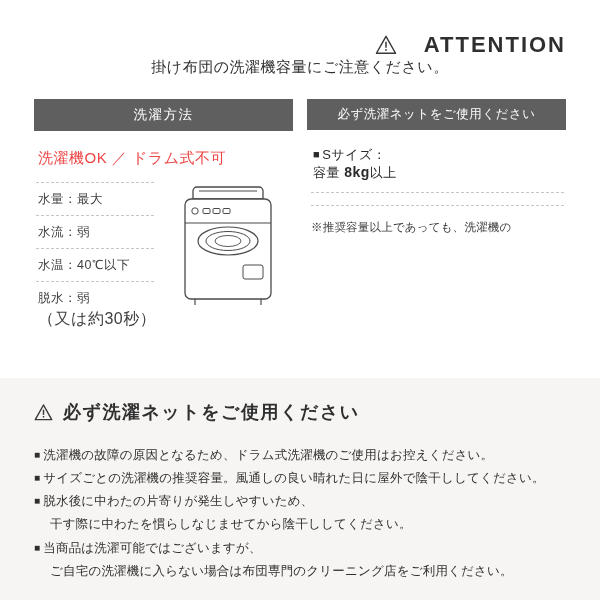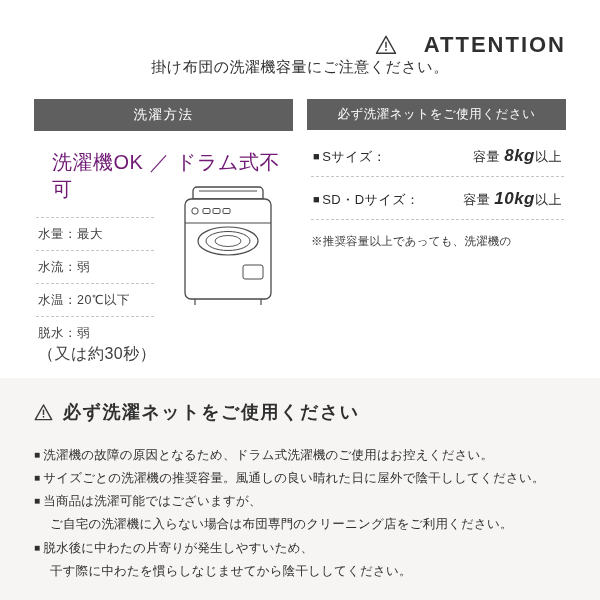--- a/index.html
+++ b/index.html
@@ -61,24 +61,24 @@
     text-align: center;
     font-size: 13.5px;
     letter-spacing: 1.5px;
     padding: 7px 4px;
     font-weight: normal;
   }
   .panel-head.right { letter-spacing: 0.5px; font-size: 12.5px; }
 
   .left-body { padding: 12px 2px 0 2px; position: relative; min-height: 215px;}
   .ok-line {
-    font-size: 20px;
-    letter-spacing: 0.5px;
-    color: #701a75;
-    margin: 6px 0 14px 16px;
+    font-size: 15px;
+    letter-spacing: 0.5px;
+    color: #ef4444;
+    margin: 6px 0 14px 2px;
   }
   .spec-list { position: relative; z-index: 2; }
   .spec {
     font-size: 12.5px;
     color: #404040;
     padding: 0 0 7px 2px;
     letter-spacing: 0.5px;
   }
   .spec .sub { display:block; font-size: 16px; margin-top: 2px;}
   .dotrule {
@@ -100,24 +100,25 @@
 
   
   .right-body { padding: 16px 2px 0 4px; }
   .cap-row {
     display: flex;
     align-items: baseline;
     justify-content: space-between;
     font-size: 13px;
     letter-spacing: 0.5px;
     padding: 0 2px 10px 2px;
+    flex-direction: column;
   }
   .cap-row .label { white-space: nowrap; }
   .cap-row .value { white-space: nowrap; }
-  .cap-row .big { font-size: 17px; font-weight: bold; font-style: italic; }
+  .cap-row .big { font-size: 14px; font-weight: bold; }
   .sq { font-size: 11px; margin-right: 2px; position: relative; top: -1px;}
   .dotrule-wide {
     border: none;
     border-top: 1px dashed #c9c6c2;
     margin: 0 0 12px 0;
   }
   .note {
     font-size: 11.5px;
     line-height: 1.65;
     color: #3a3a3a;
@@ -207,21 +208,21 @@
           <div class="ok-line">洗濯機OK ／ ドラム式不可</div>
 
           <div class="spec-list">
             <hr class="dotrule">
             <div class="spec">水量：最大</div>
 
             <hr class="dotrule">
             <div class="spec">水流：弱</div>
 
             <hr class="dotrule">
-            <div class="spec">水温：20℃以下</div>
+            <div class="spec">水温：40℃以下</div>
 
             <hr class="dotrule">
             <div class="spec">
               <span>脱水：弱</span>
               <span class="sub">（又は約30秒）</span>
             </div>
           </div>
 
         </div>
       </div>
@@ -235,29 +236,20 @@
               <span class="sq">■</span><span>Sサイズ：</span>
             </span>
             <span class="value">
               <span>容量</span>
               <span class="big">8kg</span><span>以上</span>
             </span>
           </div>
 
           <hr class="dotrule-wide">
 
-          <div class="cap-row">
-            <span class="label">
-              <span class="sq">■</span><span>SD・Dサイズ：</span>
-            </span>
-            <span class="value">
-              <span>容量</span>
-              <span class="big">10kg</span><span>以上</span>
-            </span>
-          </div>
 
           <hr class="dotrule-wide">
 
           <div class="note">
             <span>※推奨容量以上であっても、洗濯機の</span>
           </div>
 
         </div>
       </div>
 
@@ -275,23 +267,23 @@
     </div>
 
     <div class="bullets">
       <div class="bullet">
         <span class="mark">■</span><span>洗濯機の故障の原因となるため、ドラム式洗濯機のご使用はお控えください。</span>
       </div>
       <div class="bullet">
         <span class="mark">■</span><span>サイズごとの洗濯機の推奨容量。風通しの良い晴れた日に屋外で陰干ししてください。</span>
       </div>
       <div class="bullet">
+        <span class="mark">■</span><span>脱水後に中わたの片寄りが発生しやすいため、</span>
+        <span class="cont">干す際に中わたを慣らしなじませてから陰干ししてください。</span>
+      </div>
+      <div class="bullet">
         <span class="mark">■</span><span>当商品は洗濯可能ではございますが、</span>
         <span class="cont">ご自宅の洗濯機に入らない場合は布団専門のクリーニング店をご利用ください。</span>
       </div>
-      <div class="bullet">
-        <span class="mark">■</span><span>脱水後に中わたの片寄りが発生しやすいため、</span>
-        <span class="cont">干す際に中わたを慣らしなじませてから陰干ししてください。</span>
-      </div>
     </div>
   </div>
 
 </div>
 
 </body></html>

